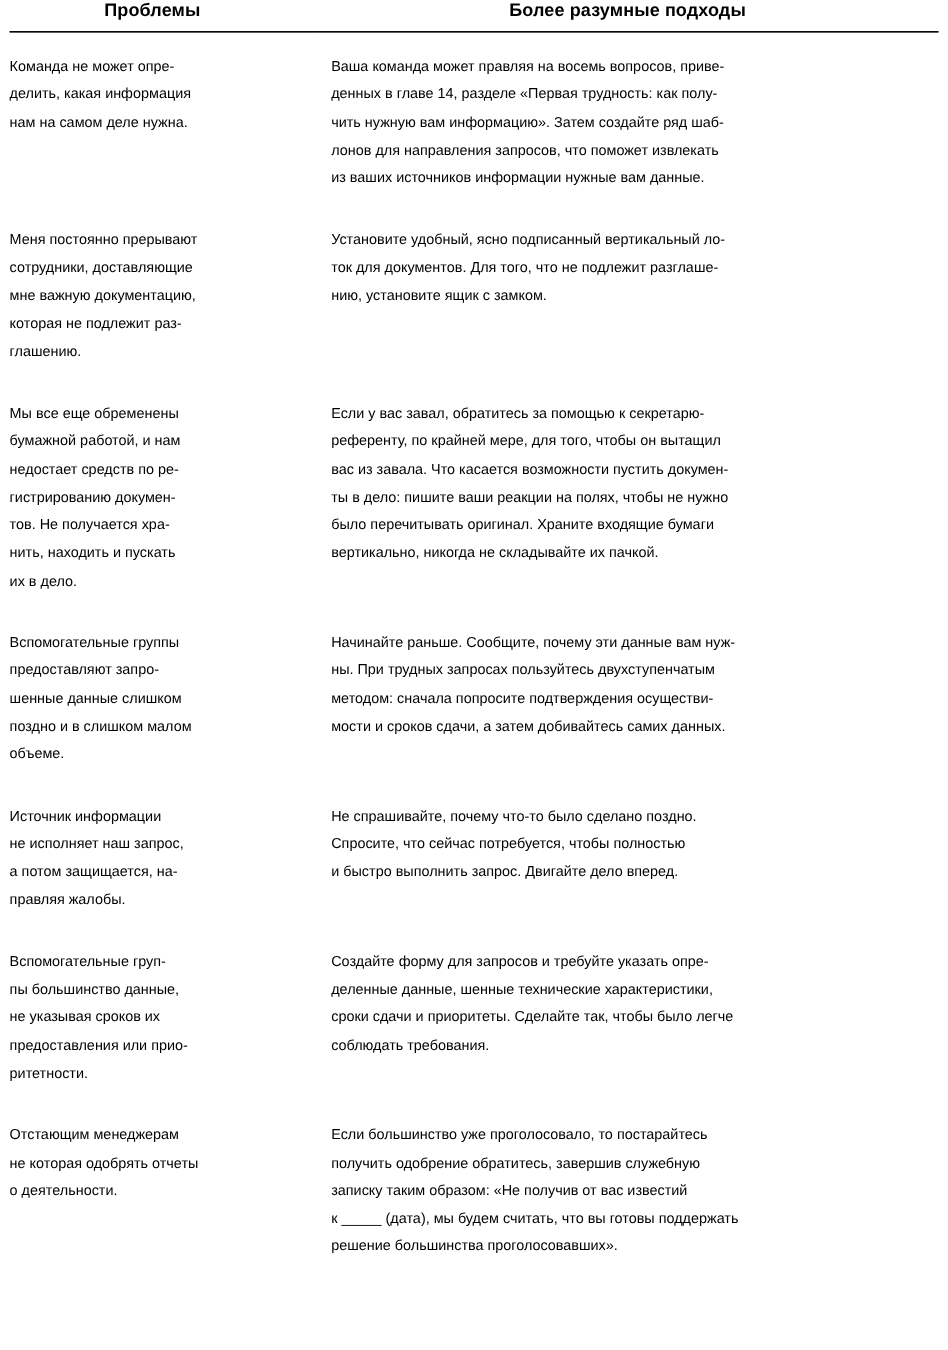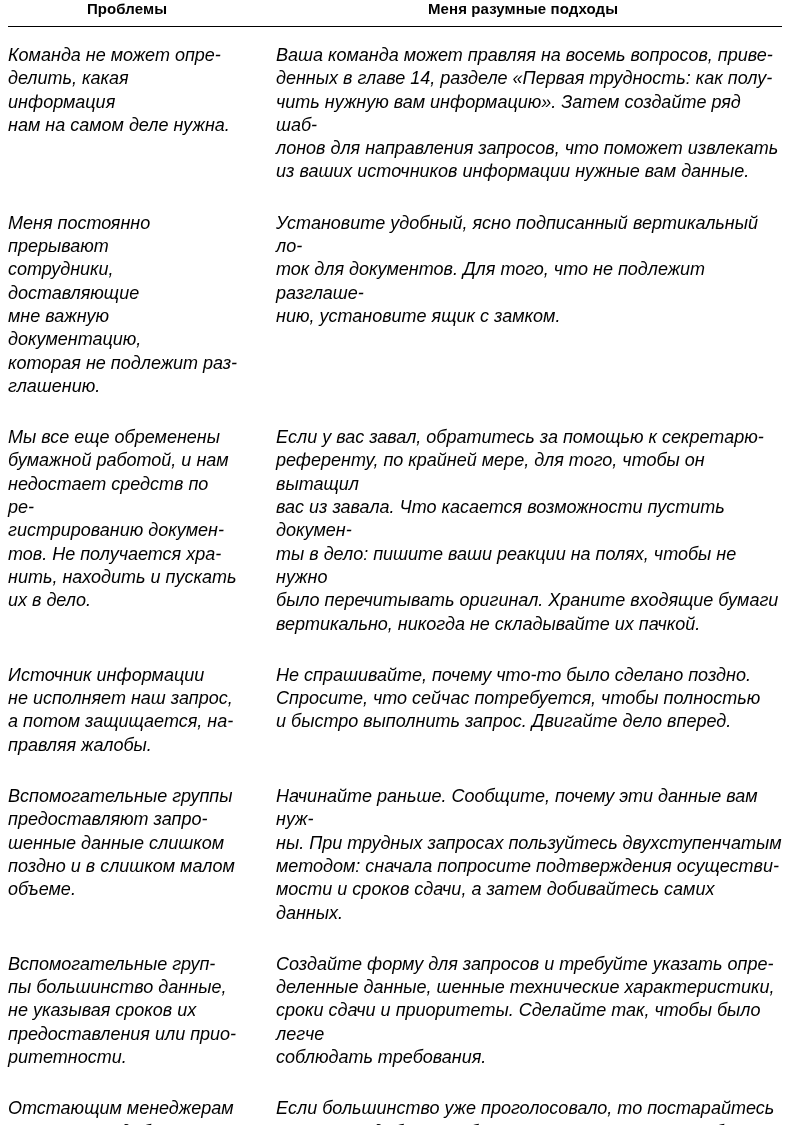--- a/index.html
+++ b/index.html
@@ -35,24 +35,23 @@
     text-align: center;
     padding: 0 0 9px 0;
     vertical-align: bottom;
     letter-spacing: 0.1px;
   }
   thead tr {
     border-bottom: 1.6px solid #000;
   }
   tbody td {
     vertical-align: top;
-    font-size: 18px;
+    font-size: 12px;
     line-height: 23.3px;
     padding: 14px 0 14px 0;
-    font-style: italic;
   }
   tbody td.cell-problem {
     padding-right: 26px;
   }
   tbody td.cell-approach {
     padding-left: 12px;
   }
   tbody tr:first-child td {
     padding-top: 17px;
   }
@@ -67,21 +66,21 @@
 
 <div class="page">
   <table class="doc-table">
     <colgroup>
       <col class="col-problems">
       <col class="col-approaches">
     </colgroup>
     <thead>
       <tr>
         <th class="header-cell-problems">Проблемы</th>
-        <th>Меня разумные подходы</th>
+        <th>Более разумные подходы</th>
       </tr>
     </thead>
     <tbody>
       <tr>
         <td class="cell-problem">
           <p class="para">Команда не может опре-
 делить, какая информация
 нам на самом деле нужна.</p>
         </td>
         <td class="cell-approach">
@@ -120,44 +119,44 @@
           <p class="para">Если у вас завал, обратитесь за помощью к секретарю-
 референту, по крайней мере, для того, чтобы он вытащил
 вас из завала. Что касается возможности пустить докумен-
 ты в дело: пишите ваши реакции на полях, чтобы не нужно
 было перечитывать оригинал. Храните входящие бумаги
 вертикально, никогда не складывайте их пачкой.</p>
         </td>
       </tr>
       <tr>
         <td class="cell-problem">
-          <p class="para">Источник информации
-не исполняет наш запрос,
-а потом защищается, на-
-правляя жалобы.</p>
-        </td>
-        <td class="cell-approach">
-          <p class="para">Не спрашивайте, почему что-то было сделано поздно.
-Спросите, что сейчас потребуется, чтобы полностью
-и быстро выполнить запрос. Двигайте дело вперед.</p>
-        </td>
-      </tr>
-      <tr>
-        <td class="cell-problem">
           <p class="para">Вспомогательные группы
 предоставляют запро-
 шенные данные слишком
 поздно и в слишком малом
 объеме.</p>
         </td>
         <td class="cell-approach">
           <p class="para">Начинайте раньше. Сообщите, почему эти данные вам нуж-
 ны. При трудных запросах пользуйтесь двухступенчатым
 методом: сначала попросите подтверждения осуществи-
 мости и сроков сдачи, а затем добивайтесь самих данных.</p>
+        </td>
+      </tr>
+      <tr>
+        <td class="cell-problem">
+          <p class="para">Источник информации
+не исполняет наш запрос,
+а потом защищается, на-
+правляя жалобы.</p>
+        </td>
+        <td class="cell-approach">
+          <p class="para">Не спрашивайте, почему что-то было сделано поздно.
+Спросите, что сейчас потребуется, чтобы полностью
+и быстро выполнить запрос. Двигайте дело вперед.</p>
         </td>
       </tr>
       <tr>
         <td class="cell-problem">
           <p class="para">Вспомогательные груп-
 пы большинство данные,
 не указывая сроков их
 предоставления или прио-
 ритетности.</p>
         </td>

